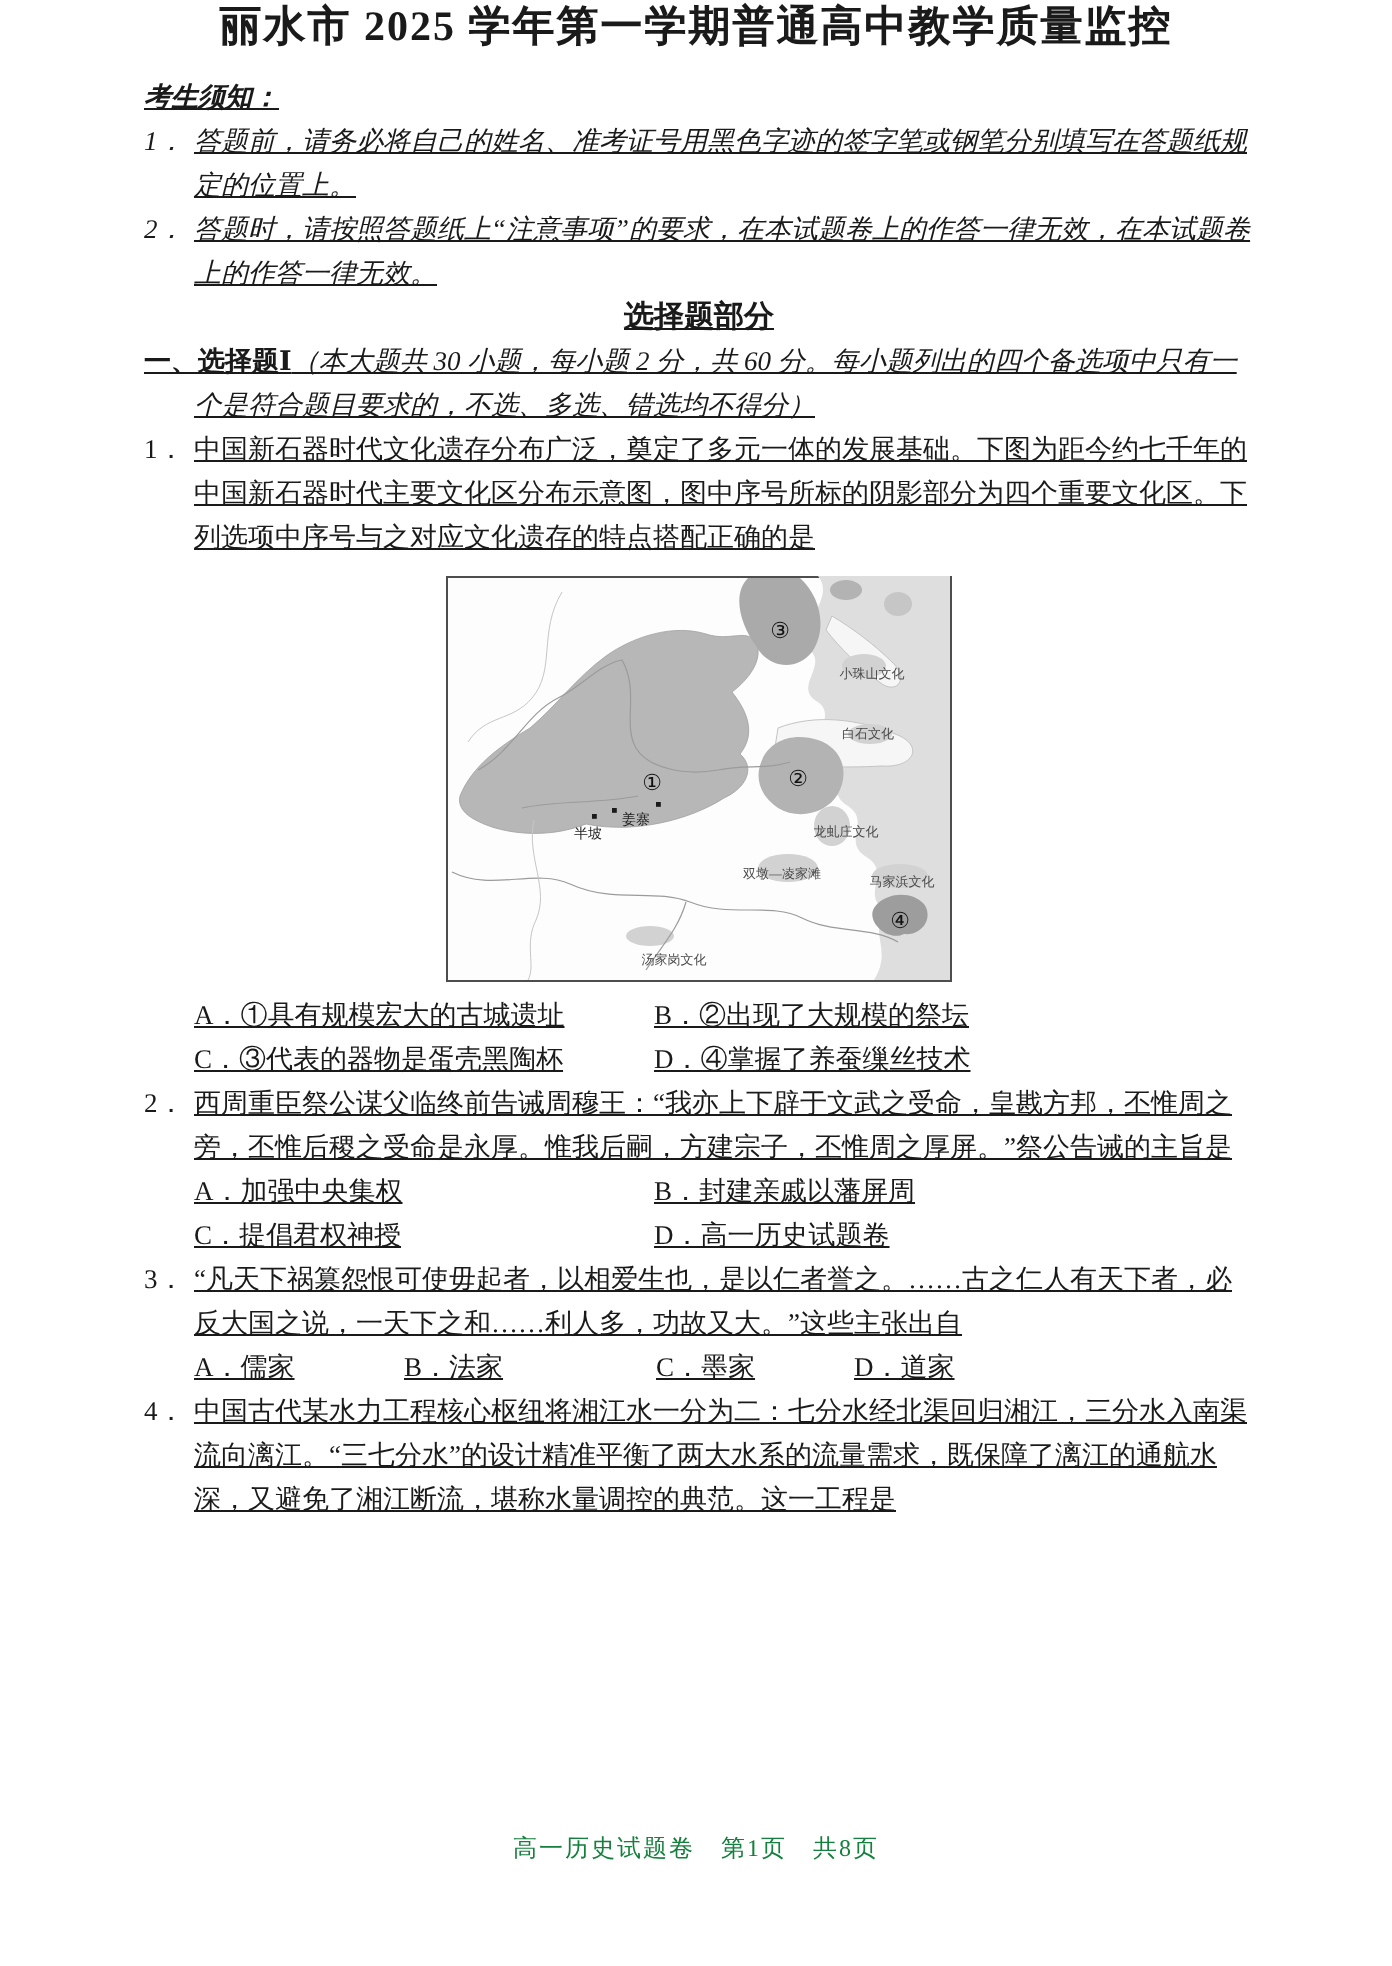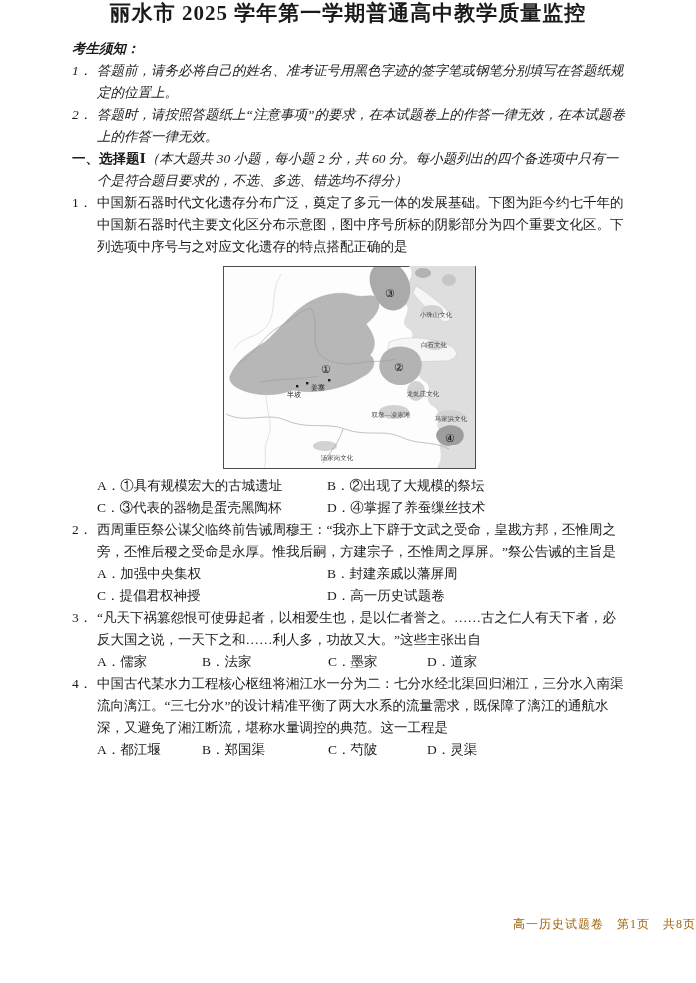--- a/index.html
+++ b/index.html
@@ -4,21 +4,21 @@
 <style>
   html,body{margin:0;padding:0;background:#ffffff;}
   .page{
     position:relative;
     width:696px;height:983px;
     background:#ffffff;
     font-family:"Liberation Serif","DejaVu Serif",serif;
     color:#1a1a1a;
     overflow:hidden;
   }
-  .content{margin:0 69px 6px 72px;}
+  .content{margin:0 69px 6px 72px;text-decoration:underline;}
   .doc-title{
     text-align:center;
     font-size:21px;font-weight:bold;
     letter-spacing:1px;
     line-height:26px;
   }
   .doc-subtitle{
     margin-top:15px;
     text-align:center;
     font-family:"Liberation Sans","DejaVu Sans",sans-serif;
@@ -46,22 +46,22 @@
   }
   .opt-row{display:flex;padding-left:25px;align-items:center;}
   .opt-2col-a{width:230px;}
   .opt-4col-a{width:105px;}
   .opt-4col-b{width:126px;}
   .opt-4col-c{width:99px;}
   .q{margin-top:0px;}
   .footer{
     position:absolute;
     left:0;right:0;top:916px;
-    text-align:right;
-    font-size:12px;color:#a16207;
+    text-align:center;
+    font-size:12px;color:#15803d;
     letter-spacing:1px;
   }
   svg text{font-family:"Liberation Serif","DejaVu Serif",serif;}
   .map-label{font-size:6.5px;fill:#4a4a4a;}
   .map-number{font-size:11px;fill:#111;}
   .map-site{font-size:7px;fill:#222;}
 </style>
 </head>
 <body>
 
@@ -73,20 +73,21 @@
 
     <div class="notice-heading kai">考生须知：</div>
 
     <div class="body-text kai hang">
       <span class="num-box">1．</span><span>答题前，请务必将自己的姓名、准考证号用黑色字迹的签字笔或钢笔分别填写在答题纸规定的位置上。</span>
     </div>
     <div class="body-text kai hang">
       <span class="num-box">2．</span><span>答题时，请按照答题纸上“注意事项”的要求，在本试题卷上的作答一律无效，在本试题卷上的作答一律无效。</span>
     </div>
 
+    <div class="part-title">选择题部分</div>
 
     <div class="body-text hang">
       <span class="pull">一、选择题Ⅰ</span><span class="kai">（本大题共 30 小题，每小题 2 分，共 60 分。每小题列出的四个备选项中只有一个是符合题目要求的，不选、多选、错选均不得分）</span>
     </div>
 
     <div class="body-text hang q">
       <span class="num-box">1．</span><span>中国新石器时代文化遗存分布广泛，奠定了多元一体的发展基础。下图为距今约七千年的中国新石器时代主要文化区分布示意图，图中序号所标的阴影部分为四个重要文化区。下列选项中序号与之对应文化遗存的特点搭配正确的是</span>
     </div>
 
     <div class="map-figure">
@@ -168,24 +169,18 @@
     <div class="body-text opt-row">
       <span class="opt-4col-a">A．儒家</span>
       <span class="opt-4col-b">B．法家</span>
       <span class="opt-4col-c">C．墨家</span>
       <span>D．道家</span>
     </div>
 
     <div class="body-text hang q">
       <span class="num-box">4．</span><span>中国古代某水力工程核心枢纽将湘江水一分为二：七分水经北渠回归湘江，三分水入南渠流向漓江。“三七分水”的设计精准平衡了两大水系的流量需求，既保障了漓江的通航水深，又避免了湘江断流，堪称水量调控的典范。这一工程是</span>
     </div>
-    <div class="body-text opt-row">
-      <span class="opt-4col-a">A．都江堰</span>
-      <span class="opt-4col-b">B．郑国渠</span>
-      <span class="opt-4col-c">C．芍陂</span>
-      <span>D．灵渠</span>
-    </div>
 
   </div>
 
   <div class="footer">高一历史试题卷　第1页　共8页</div>
 
 </div>
 
 </body></html>

